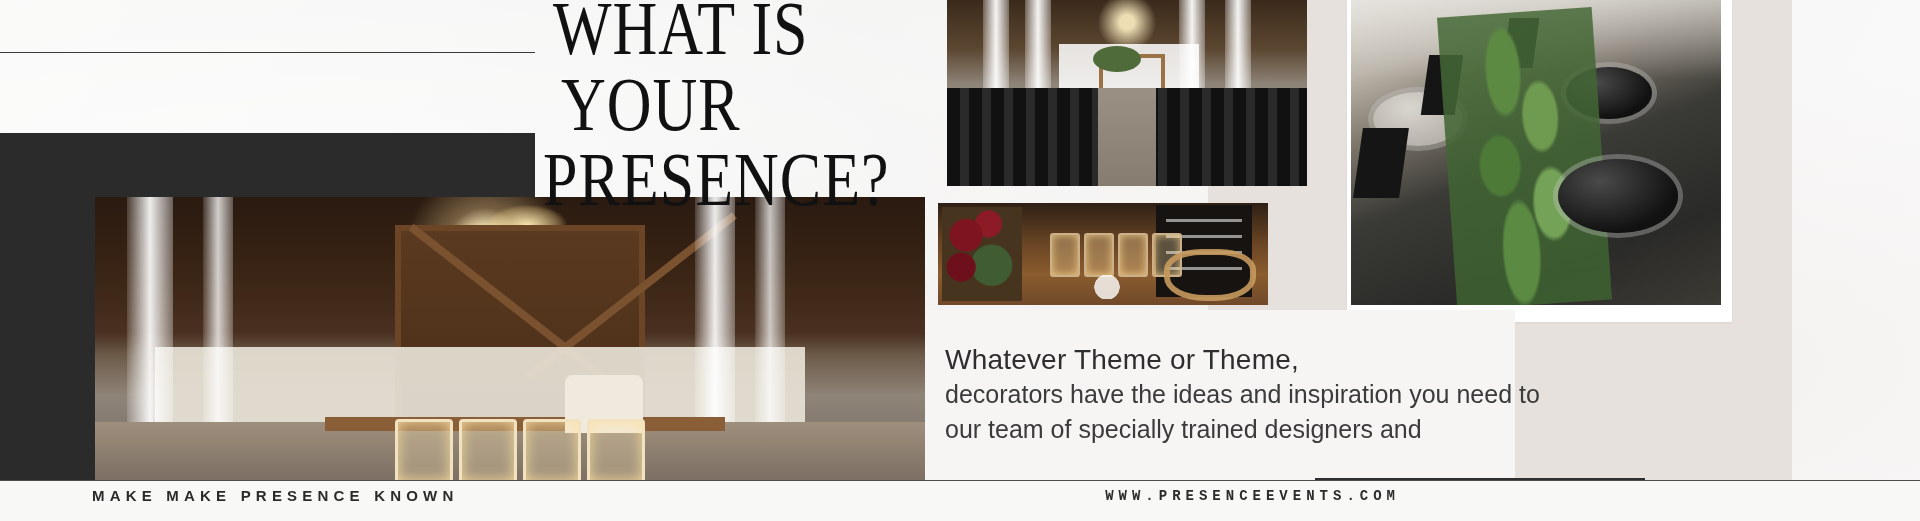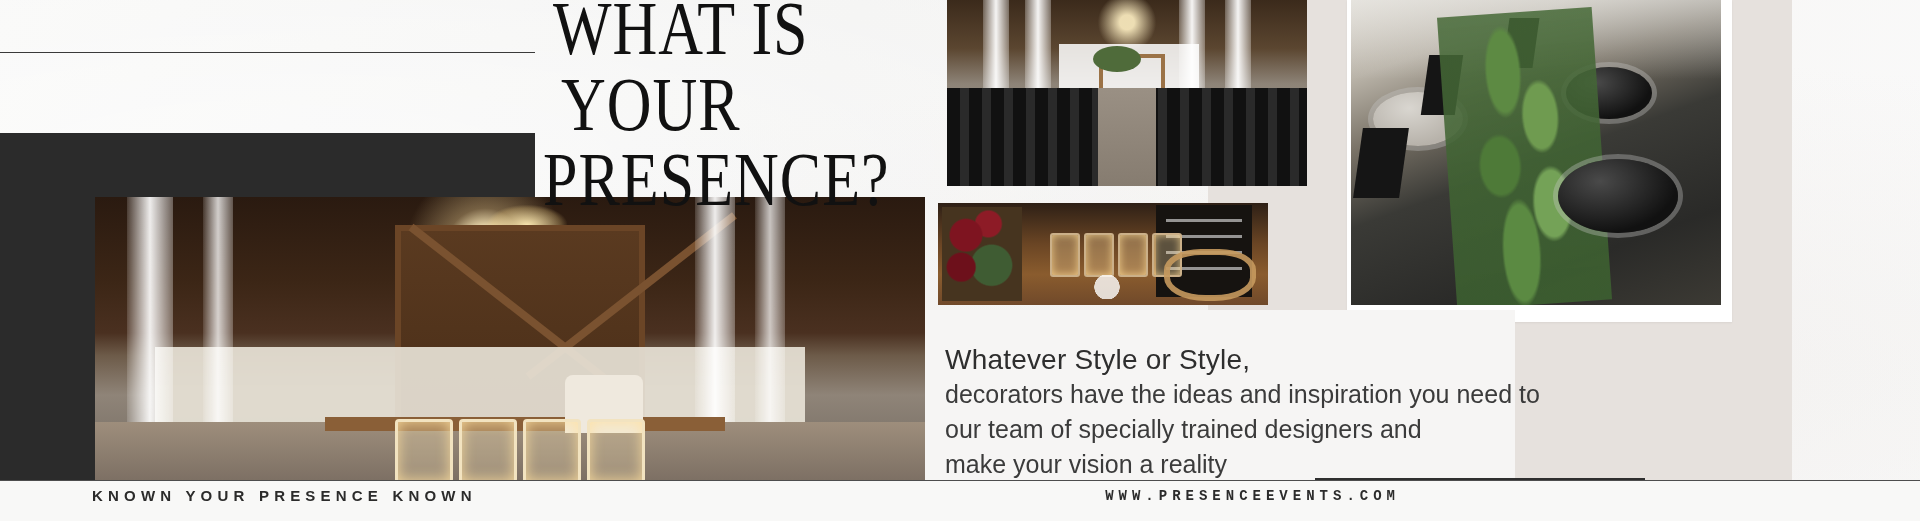--- a/index.html
+++ b/index.html
@@ -231,26 +231,25 @@
 
   <div class="light-text-panel"></div>
 
   <div class="headline">
     <span class="l l1">WHAT IS</span>
     <span class="l l2">YOUR</span>
     <span class="l l3">PRESENCE?</span>
   </div>
 
   <div class="paragraph">
-    <p class="lead">Whatever Style or Style,</p>
+    <p class="lead">Whatever Theme or Theme,</p>
     <p>decorators have the ideas and inspiration you need to</p>
     <p>our team of specially trained designers and</p>
-    <p>make your vision a reality</p>
   </div>
 
   <div class="para-rule"></div>
 
   <div class="bottom-strip"></div>
   <div class="bottom-rule"></div>
-  <div class="foot-left">KNOWN YOUR PRESENCE KNOWN</div>
+  <div class="foot-left">MAKE MAKE PRESENCE KNOWN</div>
   <div class="foot-right">WWW.PRESENCEEVENTS.COM</div>
 
 </div>
 
 </body></html>

